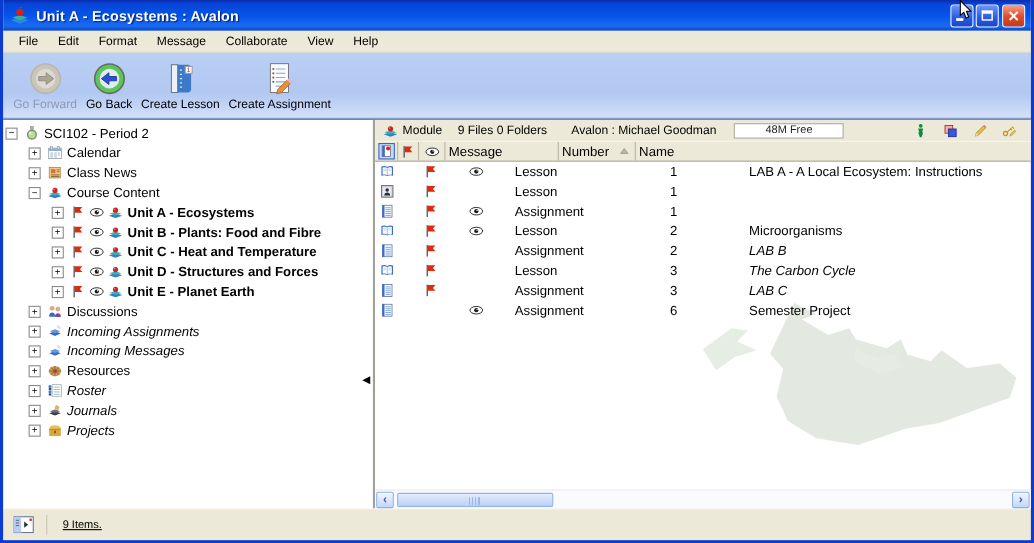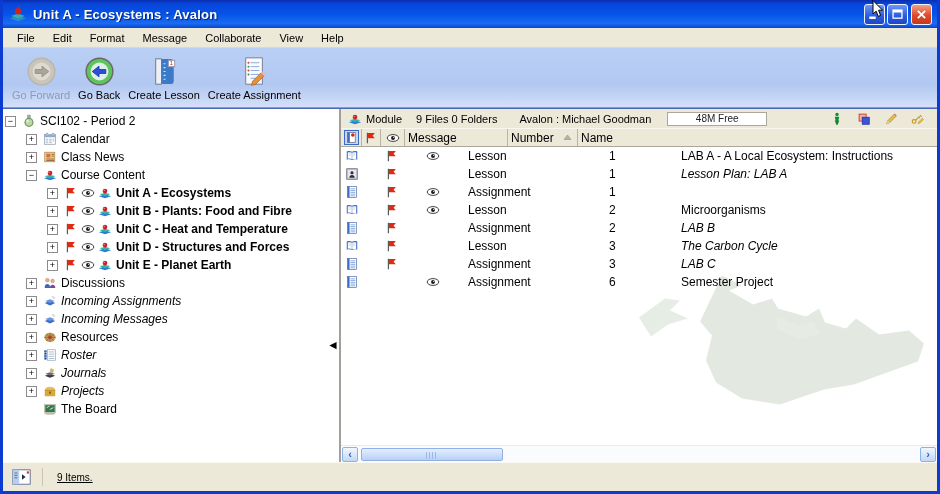--- a/index.html
+++ b/index.html
@@ -479,33 +479,20 @@
           <span class="cell-icon">
             <svg viewBox="0 0 16 16">
               <path d="M2 7.2h12V14H2z" fill="#d8a838"></path>
               <path d="M2 7.2c0-2.6 2.2-4.2 6-4.2s6 1.6 6 4.2z" fill="#e8c050"></path>
               <rect x="7" y="8.6" width="2" height="2.6" fill="#8a5a20"></rect>
               <path d="M2 7.2h12" stroke="#a87820" stroke-width="0.8"></path>
             </svg>
           </span>
           <span class="tree-label ital">Projects</span>
         </div>
-        <div class="tree-row">
-          <span class="indent" style="width: 21px;"></span>
-          <span class="exp-spacer"></span>
-          <span class="cell-icon">
-            <svg viewBox="0 0 16 16">
-              <rect x="1.5" y="2.5" width="13" height="10.2" fill="#d9d1c1" stroke="#a89f8c" stroke-width="0.5"></rect>
-              <rect x="2.6" y="3.6" width="10.8" height="8" fill="#2e7a50"></rect>
-              <path d="M4.2 6.4l3.2-1.8M7.8 8.6l4-2.2" stroke="#e8f0e8" stroke-width="1"></path>
-              <rect x="3" y="13" width="10" height="1.3" fill="#b0a890"></rect>
-            </svg>
-          </span>
-          <span class="tree-label">The Board</span>
-        </div>
       </div>
 
     <div class="right-panel">
 
       <div class="module-bar">
         <span class="cell-icon">
             <svg viewBox="0 0 16 16">
               <path d="M1 11.6L8 9.4l7 2.2-7 2.4z" fill="#2e7dd1"></path>
               <path d="M1.8 9.5L8 7.6l6.2 1.9L8 11.4z" fill="#37b3a9"></path>
               <circle cx="8" cy="5.8" r="2.7" fill="#cc2127"></circle>
@@ -632,21 +619,20 @@
             </span>
             <span class="c-flag">
               <svg viewBox="0 0 16 16">
                 <rect x="3.2" y="2" width="1.4" height="12" fill="#5a5a5a"></rect>
                 <path d="M4.6 2.4h7.8l-2.6 3 2.6 3H4.6z" fill="#e02a10"></path>
               </svg>
             </span>
             <span class="c-eye"></span>
             <span class="c-cat">Lesson</span>
             <span class="c-num">1</span>
-            <span class="c-name ital">Lesson Plan: LAB A</span>
           </div>
           <div class="trow">
             <span class="c-icon">
               <svg viewBox="0 0 16 16">
                 <rect x="3" y="1.8" width="10" height="12.4" fill="#fff" stroke="#3a5a9a" stroke-width="0.7"></rect>
                 <rect x="3" y="1.8" width="2.2" height="12.4" fill="#3a6cc8"></rect>
                 <path d="M6.2 4.4h5.6M6.2 6.4h5.6M6.2 8.4h5.6M6.2 10.4h5.6M6.2 12.4h5.6" stroke="#5a8ad0" stroke-width="0.8"></path>
               </svg>
             </span>
             <span class="c-flag">

